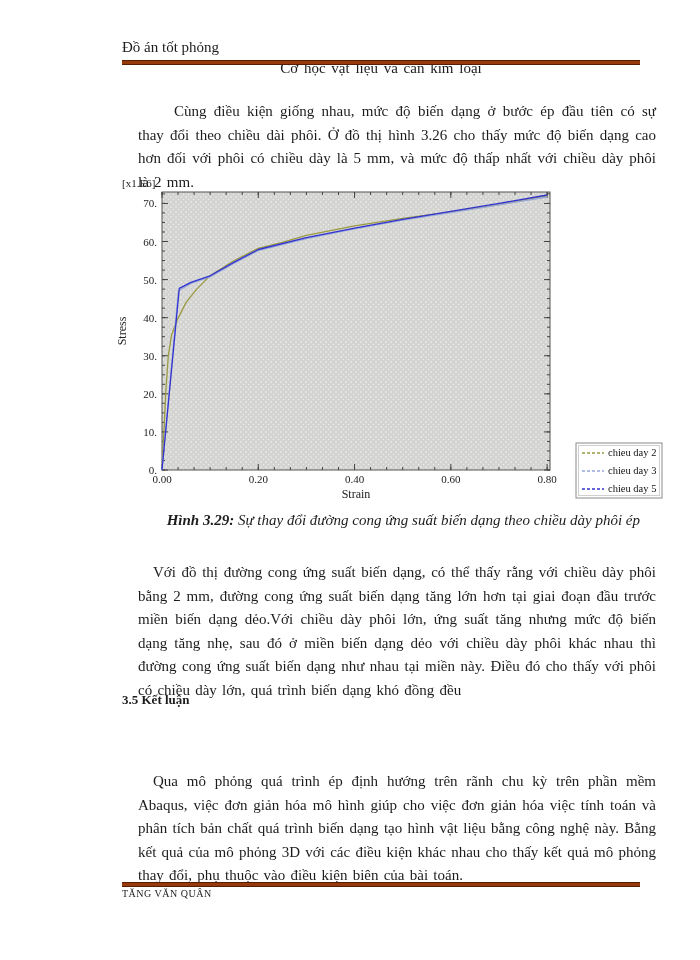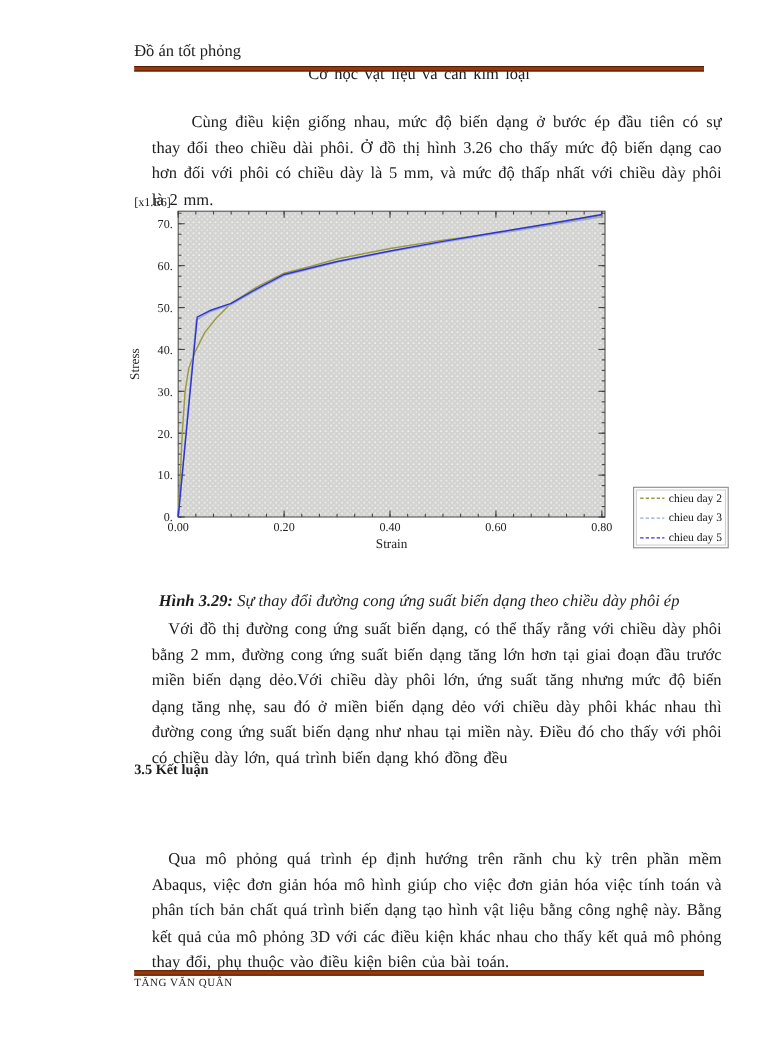--- a/index.html
+++ b/index.html
@@ -13,21 +13,21 @@
   .rule{position:absolute;left:122px;width:518px;height:3px;
         border-top:1px solid #571e04;border-bottom:1px solid #571e04;}
   .hdr-rule{top:60px;}
   .ftr-rule{top:882px;}
   .para{position:absolute;left:122px;width:518px;margin:16px;
         font-size:15px;line-height:23.6px;text-align:justify;word-spacing:1.5px;}
   .p1{top:84px;text-indent:36px;}
   .p2{top:545px;text-indent:15px;}
   .p3{top:754px;text-indent:15px;}
   .chart{position:absolute;left:0;top:176px;width:700px;height:334px;}
-  .caption{position:absolute;left:122px;top:539px;width:518px;text-align:center;
+  .caption{position:absolute;left:122px;top:512px;width:518px;text-align:right;
            font-size:15px;font-style:italic;}
   .cap-label{font-weight:bold;}
   .sec{position:absolute;left:122px;top:692px;margin:0;font-size:13px;font-weight:bold;}
   .ftr-name{position:absolute;left:122px;top:888px;font-size:10px;letter-spacing:.5px;}
   .ftr-page{position:absolute;left:122px;top:888px;width:460px;text-align:center;font-size:14px;}
   .tick{font-family:"Liberation Serif","DejaVu Serif",serif;font-size:11px;fill:#222;}
   .axlbl{font-family:"Liberation Serif","DejaVu Serif",serif;font-size:12px;fill:#222;}
   .leg{font-family:"Liberation Serif","DejaVu Serif",serif;font-size:10.5px;fill:#111;}
 </style>
 </head>

